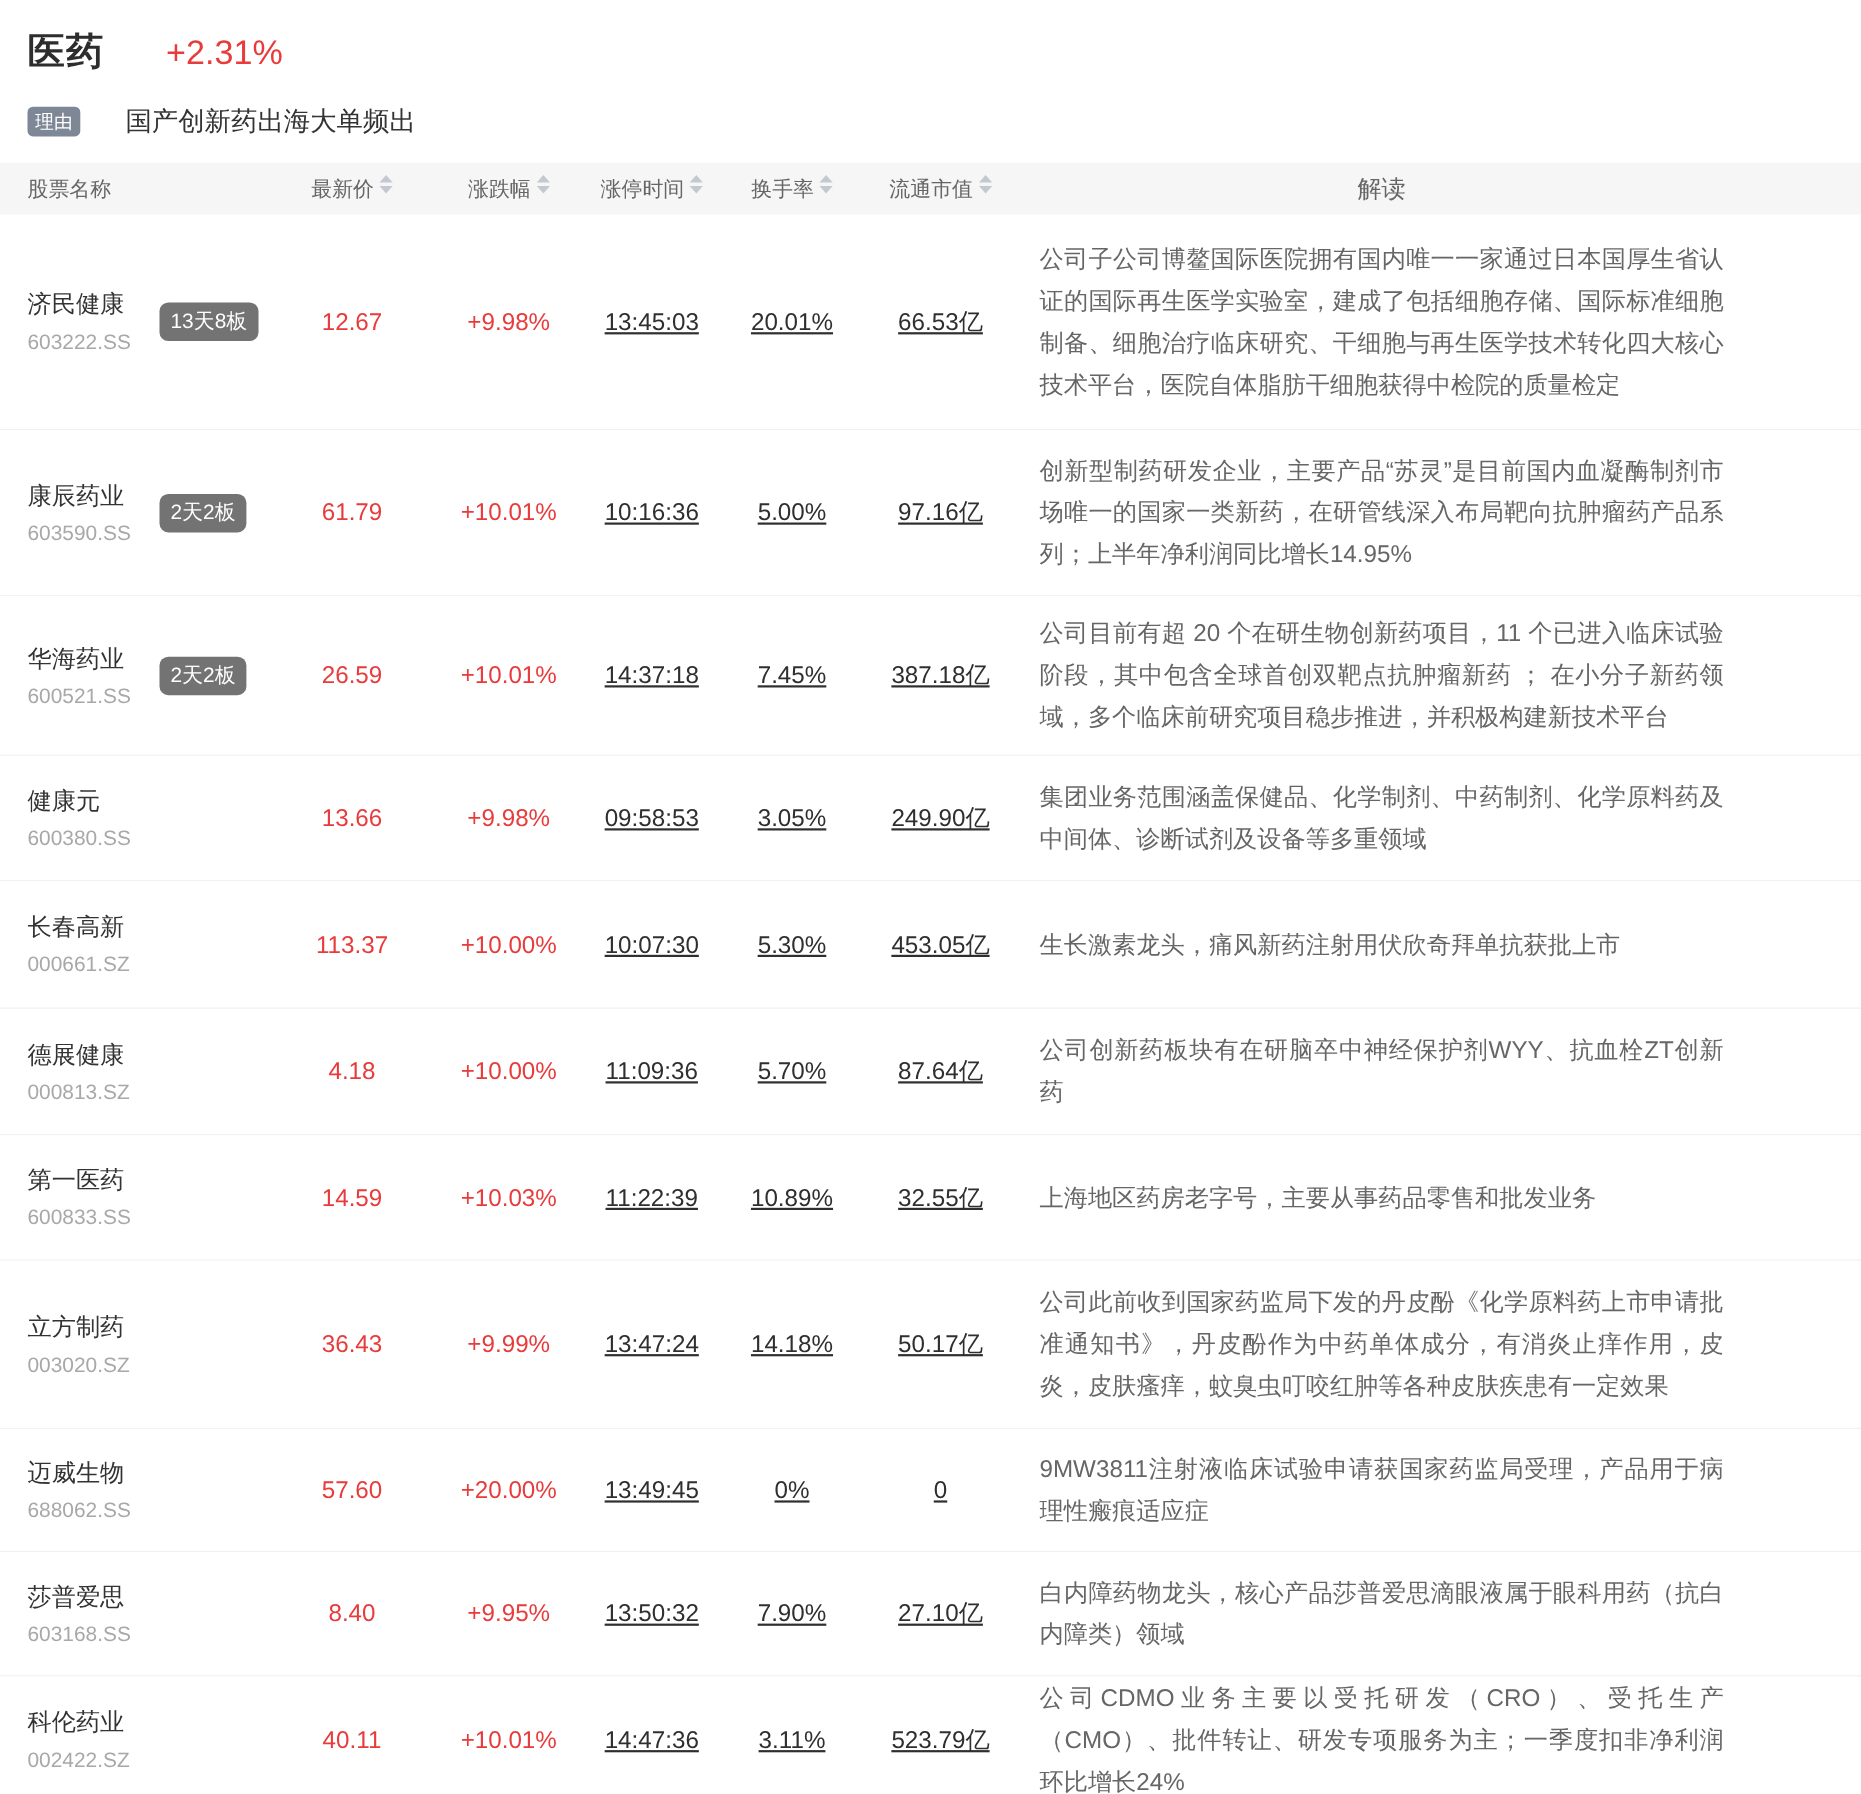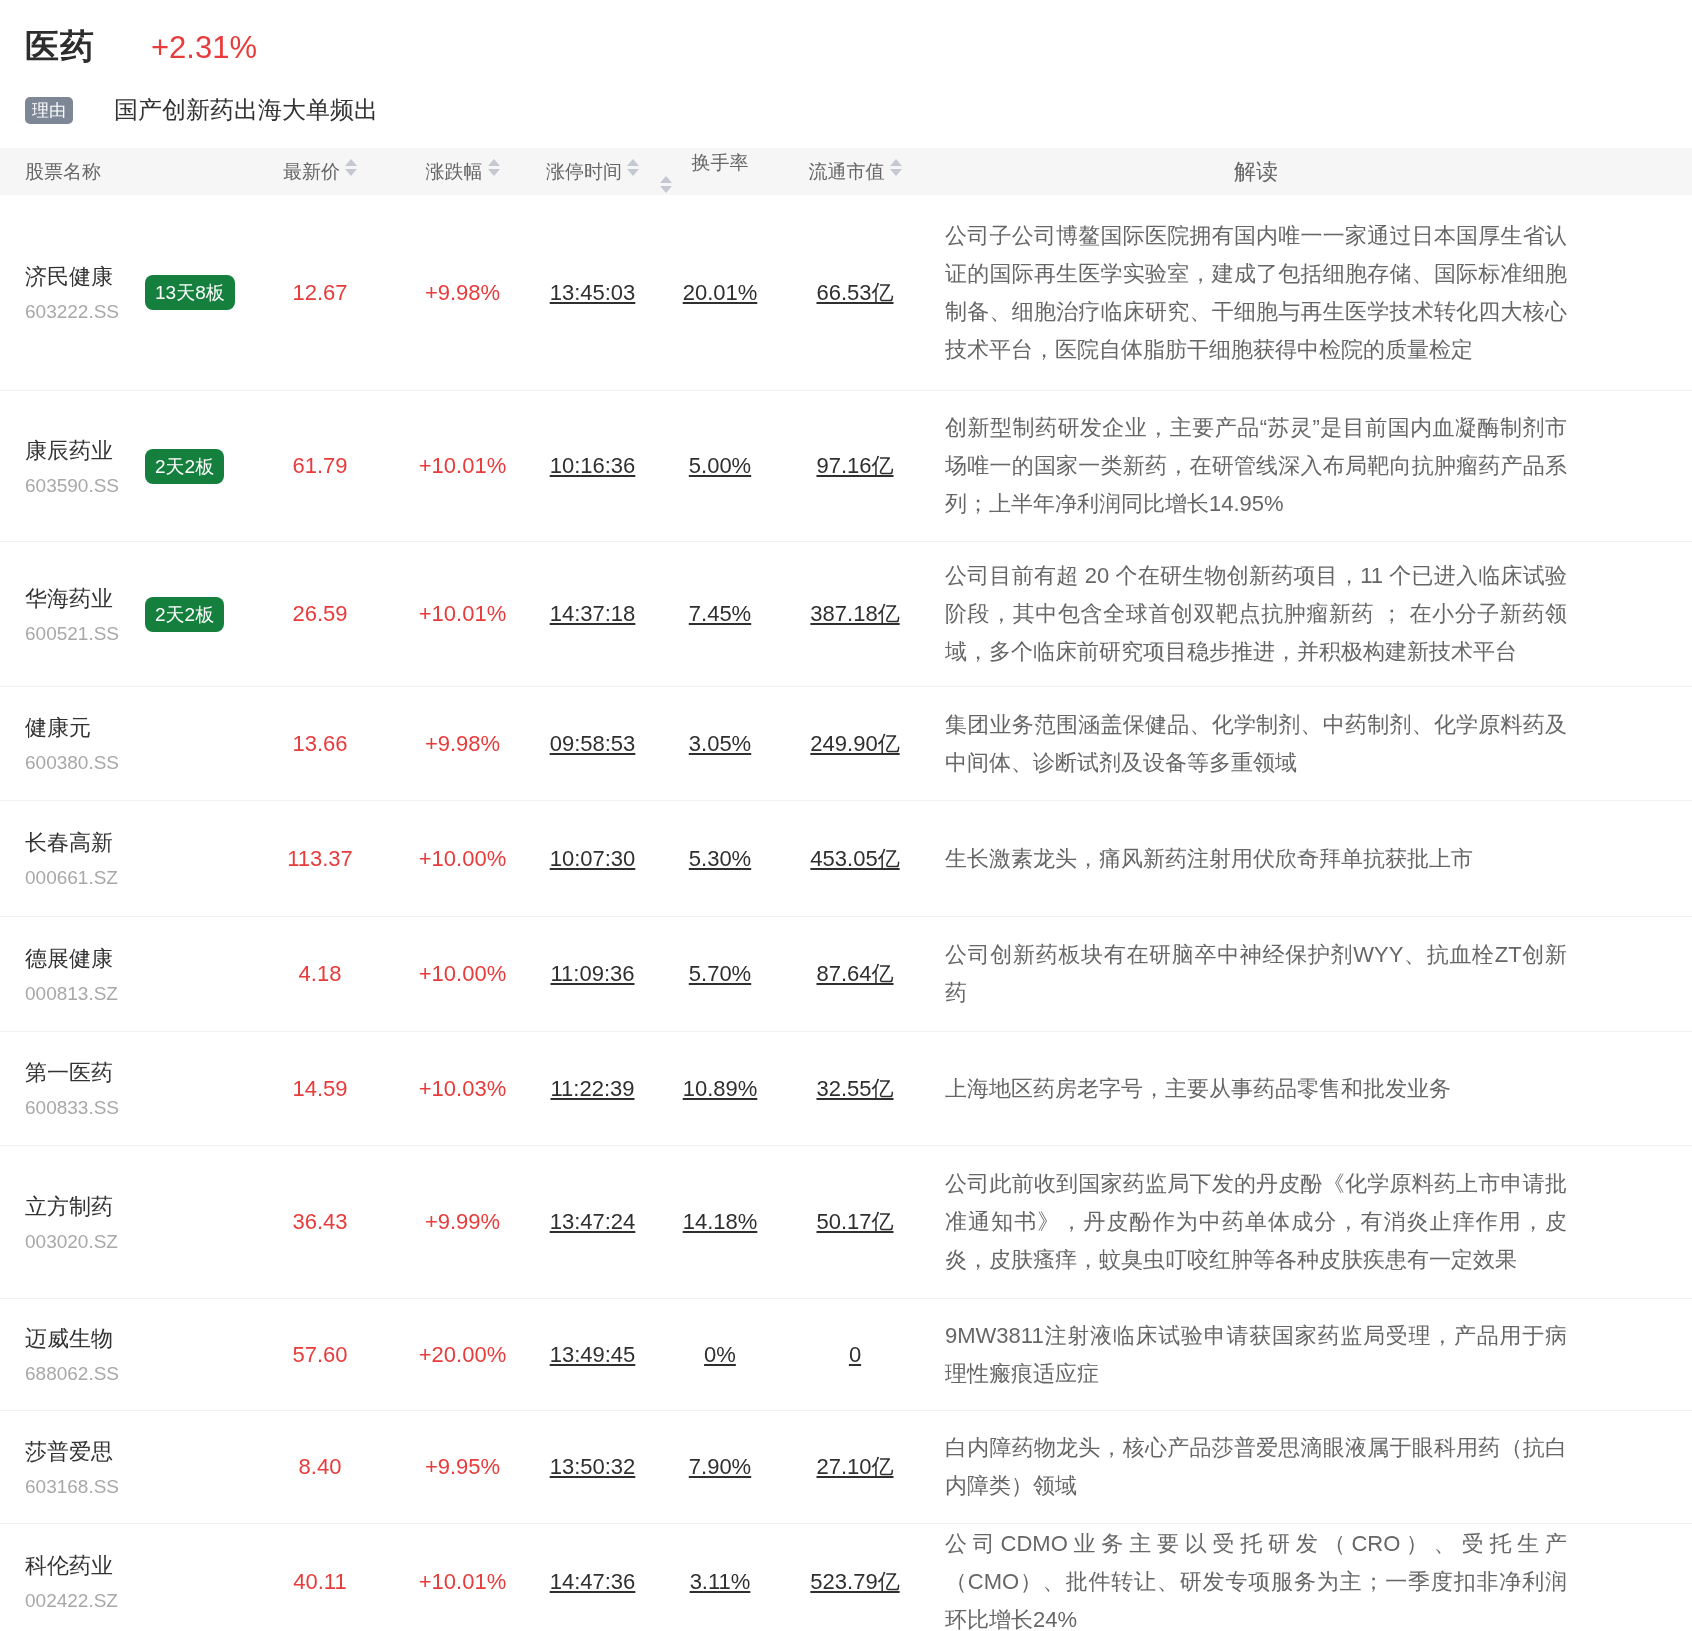--- a/index.html
+++ b/index.html
@@ -18,37 +18,37 @@
   
   .thead { display:flex; align-items:center; height:47px; background:#f6f6f6; margin-top:22px; color:#666; font-size:19px; }
   .row { display:flex; align-items:center; border-bottom:1px solid #f0f0f0; }
 
   .c { flex:none; }
   .c-name  { width:145px; padding-left:25px; }
   .c-badge { width:100px; }
   .c-price { width:150px; text-align:center; }
   .c-chg   { width:135px; text-align:center; }
   .c-time  { width:125px; text-align:center; }
-  .c-turn  { width:130px; text-align:center;flex-direction:column; }
+  .c-turn  { width:130px; text-align:center; }
   .c-cap   { width:140px; text-align:center; }
   .c-desc  { flex:1 1 auto; padding-left:20px; padding-right:125px; }
 
   .thead .c { display:flex; justify-content:center; }
   .thead .c-name { justify-content:flex-start; }
   .thead .c-desc { justify-content:center; }
 
   .sort { display:inline-flex; flex-direction:column; margin-left:5px; row-gap:3px; }
   .sort i { display:block; width:0; height:0; border-left:6px solid transparent; border-right:6px solid transparent; }
   .sort .up { border-bottom:7px solid #c4c9d1; }
   .sort .dn { border-top:7px solid #c4c9d1; }
 
   .sname { font-size:22px; color:#333; margin-bottom:9px; white-space:nowrap; }
   .scode { font-size:19px; color:#a8a8a8; }
 
-  .pill { display:inline-block; background:#15803d; color:#fff; font-size:19px; padding:8px 10px; border-radius:8px; line-height:1; white-space:nowrap; }
+  .pill { display:inline-block; background:#737373; color:#fff; font-size:19px; padding:8px 10px; border-radius:8px; line-height:1; white-space:nowrap; }
 
   .red { color:#e83b3b; }
   .num { font-size:22px; }
   .dark { color:#2f2f2f;text-decoration:underline; }
 
   .c-desc { font-size:22px; line-height:38px; color:#666; text-align:justify; }
 </style>
 </head>
 <body>
 

